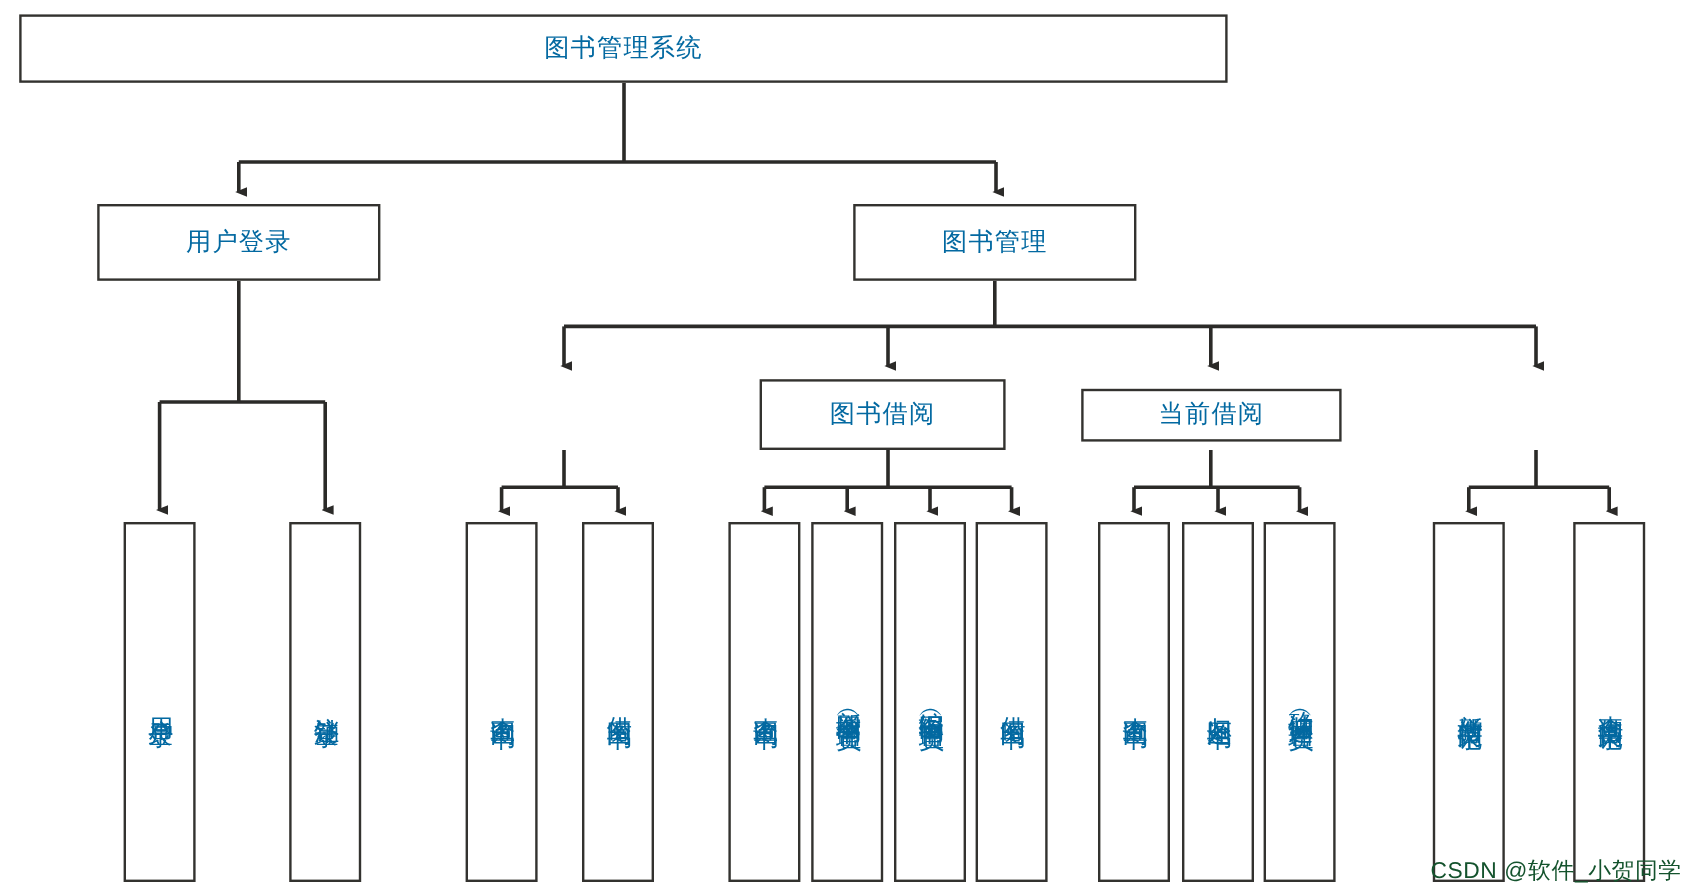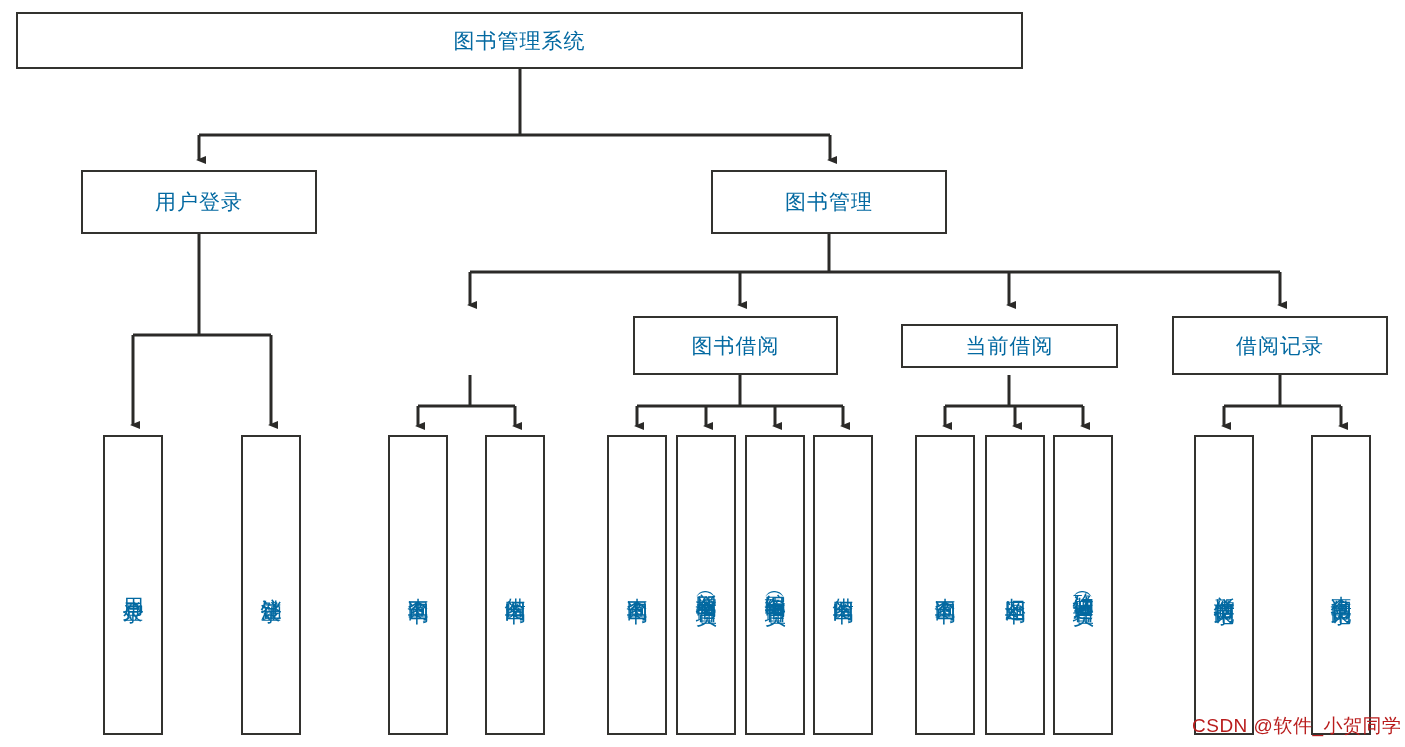--- a/index.html
+++ b/index.html
@@ -54,21 +54,21 @@
     writing-mode: vertical-rl;
     text-orientation: upright;
     display: block;
     max-height: 100%;
   }
   .watermark {
     position: absolute;
     left: 1192px;
     top: 713px;
     font-size: 19px;
-    color: #b91c1c;
+    color: #14532d;
     white-space: nowrap;
     z-index: 3;
     letter-spacing: 0.5px;
   }
 </style>
 </head>
 <body>
 
 <div id="canvas">
 
@@ -132,23 +132,20 @@
   <div class="node horiz" style="left: 711px; top: 170px; width: 236px; height: 64px;">
       <span>图书管理</span>
     </div>
 
   <div class="node horiz" style="left: 633px; top: 316px; width: 205px; height: 59px;">
       <span>图书借阅</span>
     </div>
   <div class="node horiz" style="left: 901px; top: 324px; width: 217px; height: 44px; align-items: center;">
       <span>当前借阅</span>
     </div>
-  <div class="node horiz" style="left: 1172px; top: 316px; width: 216px; height: 59px;">
-      <span>借阅记录</span>
-    </div>
 
   <div class="node vert" style="left: 103px; top: 435px; width: 60px; height: 300px;">
       <span>用户登录</span>
     </div>
   <div class="node vert" style="left: 241px; top: 435px; width: 60px; height: 300px;">
       <span>注销登录</span>
     </div>
   <div class="node vert" style="left: 388px; top: 435px; width: 60px; height: 300px;">
       <span>查询图书</span>
     </div>

